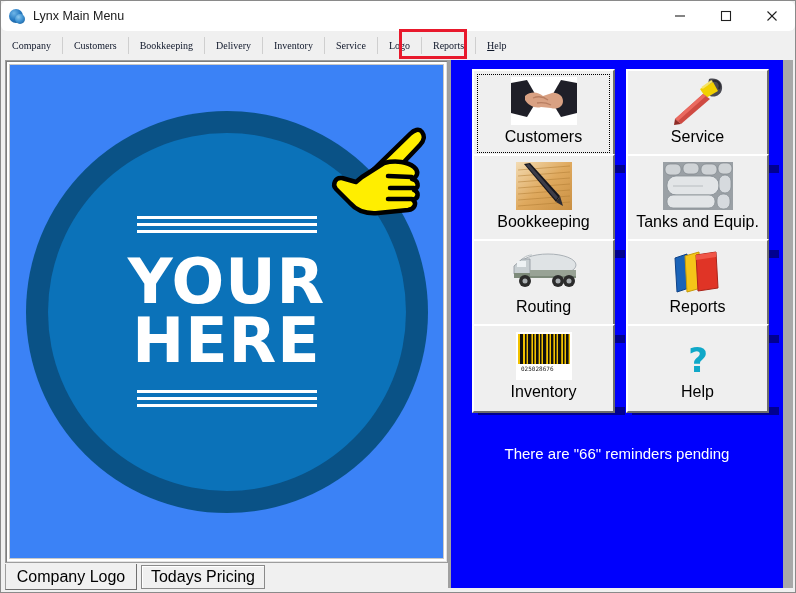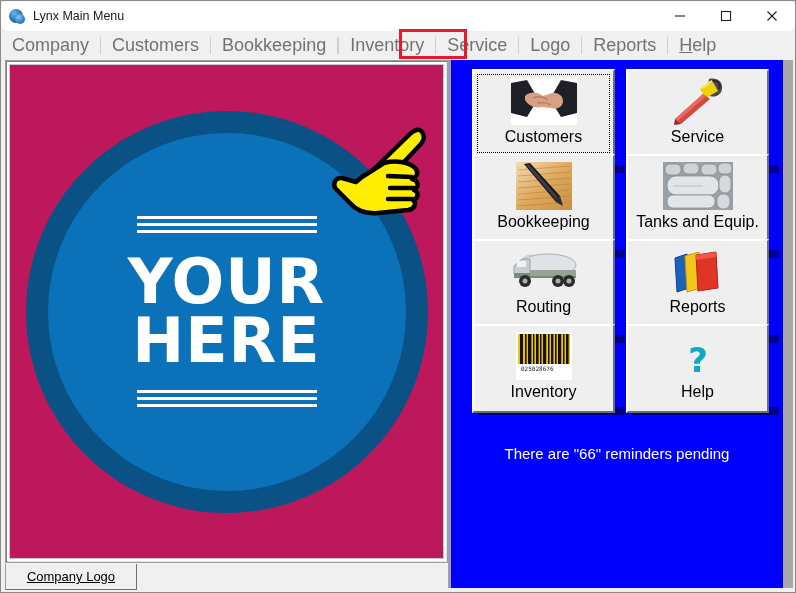--- a/index.html
+++ b/index.html
@@ -51,23 +51,24 @@
   
   .menubar{
     position:absolute;left:0;top:30px;width:100%;height:28px;
     background:#f0f0f0;
     display:flex;align-items:stretch;
     box-sizing:border-box;
   }
   .menu-item{
     display:flex;align-items:center;
     padding:0 11px;
-    font-size:18px;color:#737373;
+    font-size:10px;color:#0f172a;
     white-space:nowrap;
     position:relative;
+    font-family:Liberation Serif, serif;
   }
   .menu-sep{
     width:1px;align-self:center;height:17px;background:#cfcfcf;
   }
   .menu-item u{text-decoration:underline;}
   .menu-highlight{
     position:absolute;left:398px;top:28px;width:68px;height:30px;
     border:3px solid #e8192c;
     box-sizing:border-box;
     pointer-events:none;
@@ -77,21 +78,21 @@
   .logo-pane{
     position:absolute;left:4px;top:59px;width:443px;height:503px;
     background:#ffffff;
     border:1px solid #9d9d9d;
     box-shadow:inset 1px 1px 0 #7d7d7d, inset -1px -1px 0 #e3e3e3;
     box-sizing:border-box;
     overflow:hidden;
   }
   .logo-inner{
     position:absolute;left:3px;top:3px;right:3px;bottom:3px;
-    background:#be185d;
+    background:#3b82f6;
     border:1px solid #c8c8c8;
     box-sizing:border-box;
     overflow:hidden;
   }
   .logo-circle{
     position:absolute;left:50%;top:50%;
     transform:translate(-50%,-50%);
     width:402px;height:402px;border-radius:50%;
   }
   .ring-outer{
@@ -127,23 +128,22 @@
   }
 
   
   .tabstrip{
     position:absolute;left:4px;top:563px;width:443px;height:26px;
     box-sizing:border-box;
   }
   .tab{
     position:absolute;top:0;height:26px;
     display:flex;align-items:center;justify-content:center;
-    font-size:13px;color:#000;white-space:nowrap;
-    box-sizing:border-box;
-    text-decoration:underline;
+    font-size:16px;color:#000;white-space:nowrap;
+    box-sizing:border-box;
   }
   .tab-active{
     left:0;width:132px;height:26px;
     background:#f0f0f0;
     border-left:1px solid #9d9d9d;
     border-right:1px solid #6f6f6f;
     border-bottom:1px solid #6f6f6f;
     border-top:none;
   }
   .tab-inactive{
@@ -239,20 +239,23 @@
       </div>
     <div class="menu-sep"></div>
     <div class="menu-item">
         <span>Customers</span>
       </div>
     <div class="menu-sep"></div>
     <div class="menu-item">
         <span>Bookkeeping</span>
       </div>
     <div class="menu-sep"></div>
+    <div class="menu-item">
+        <span>Delivery</span>
+      </div>
     <div class="menu-sep"></div>
     <div class="menu-item">
         <span>Inventory</span>
       </div>
     <div class="menu-sep"></div>
     <div class="menu-item">
         <span>Service</span>
       </div>
     <div class="menu-sep"></div>
     <div class="menu-item">
@@ -315,20 +318,23 @@
         </svg>
       </div>
 
     </div>
   </div>
 
   <div class="tabstrip">
     <div class="tab tab-active">
       <span>Company Logo</span>
     </div>
+    <div class="tab tab-inactive">
+      <span>Todays Pricing</span>
+    </div>
   </div>
 
   <div class="pane-border-l"></div>
   <div class="pane-border-r"></div>
   <div class="blue-pane">
 
     <div class="btn-shade" style="left:27px;top:105px;width:147px;height:8px;"></div>
     <div class="btn-shade" style="left:181px;top:105px;width:147px;height:8px;"></div>
     <div class="btn-shade" style="left:27px;top:190px;width:147px;height:8px;"></div>
     <div class="btn-shade" style="left:181px;top:190px;width:147px;height:8px;"></div>

